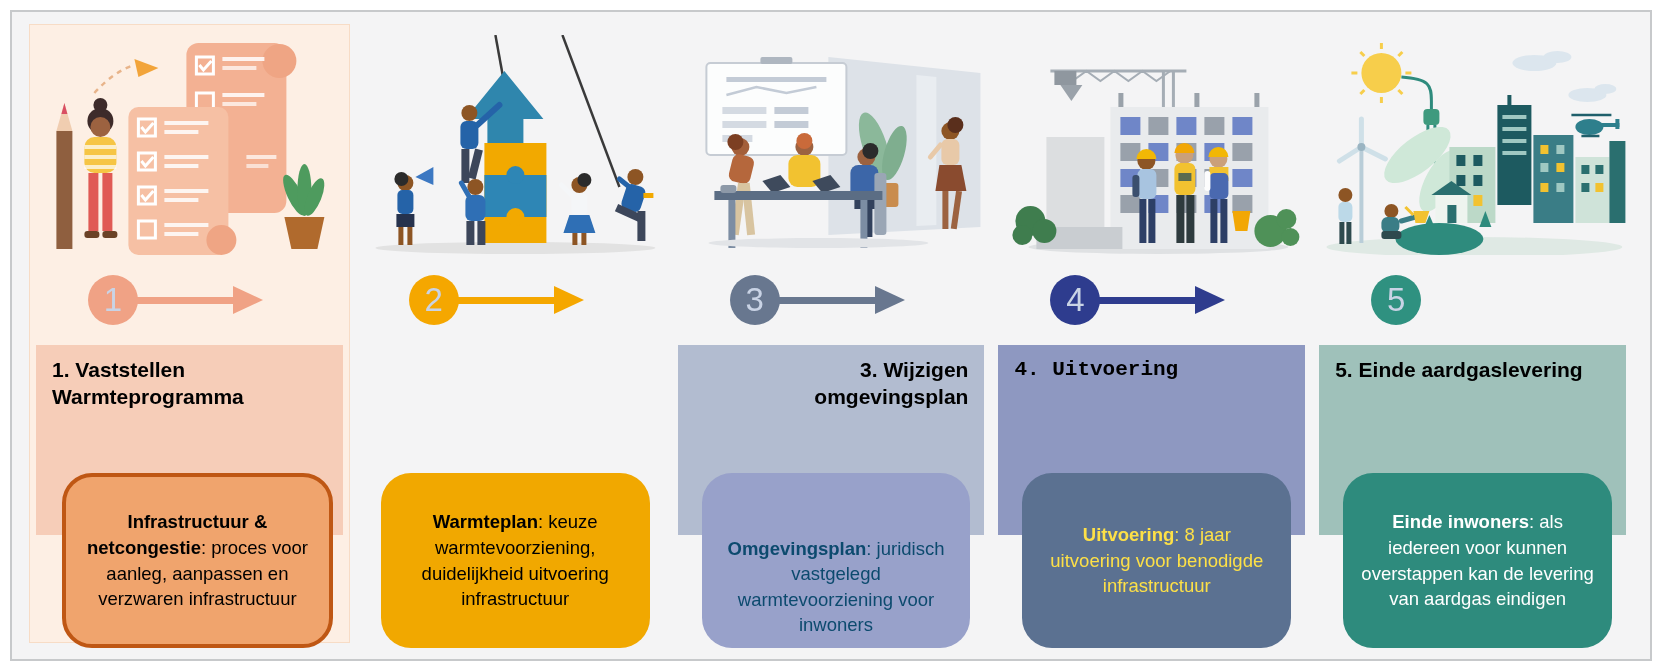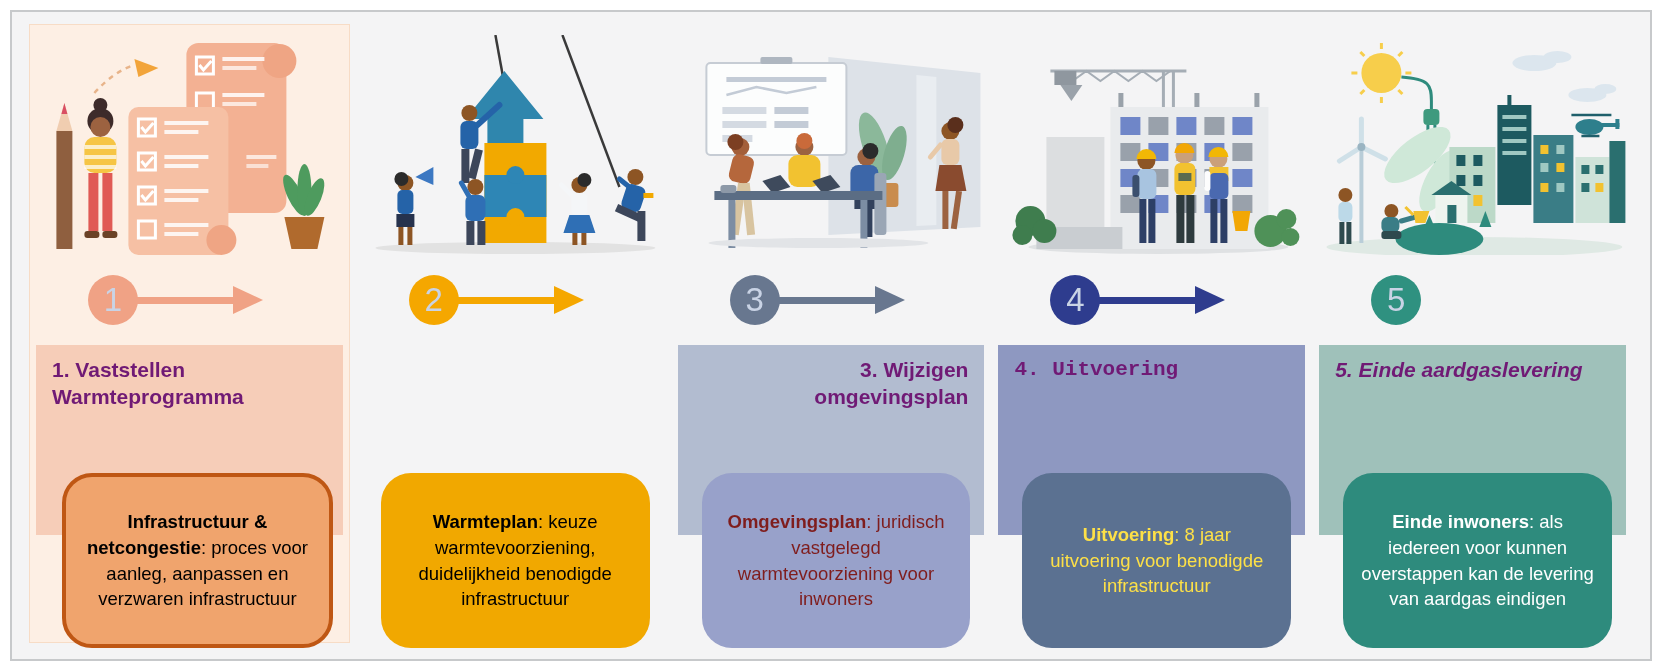--- a/index.html
+++ b/index.html
@@ -14,47 +14,47 @@
   .illus{position:relative;height:220px;margin-top:6px;}
   .illus svg{width:100%;height:100%;display:block;}
   .number-row{position:relative;height:90px;display:flex;align-items:center;padding-left:52px;}
   .circle{width:50px;height:50px;border-radius:50%;display:flex;align-items:center;
           justify-content:center;font-size:33px;font-weight:400;color:#c9d3e5;flex:0 0 auto;}
   .arrow{display:flex;align-items:center;margin-left:-1px;}
   .shaft{width:96px;height:7px;}
   .head{width:0;height:0;border-top:14px solid transparent;border-bottom:14px solid transparent;
         border-left:30px solid transparent;}
   .panel{height:190px;padding:12px 16px;box-sizing:border-box;}
-  .title{font-weight:bold;font-size:21px;line-height:1.28;color:#701a75;white-space:pre-line;}
+  .title{font-weight:bold;font-size:21px;line-height:1.28;color:#000000;white-space:pre-line;}
   .card{position:absolute;left:24px;right:14px;top:438px;bottom:0;border-radius:30px;
         display:flex;align-items:center;justify-content:center;text-align:center;
         padding:10px 18px;box-sizing:border-box;font-size:18.5px;line-height:1.38;}
   .card .b{font-weight:bold;}
 
   .s1 .panel{background:#f6cdb8;}
   .s1 .card{background:#f0a46d;border:4px solid #bf5714;color:#000;left:26px;right:10px;align-items:center;}
   .s1 .circle,.s1 .shaft{background:#f0a285;}
   .s1 .head{border-left-color:#f0a285;}
 
   .s2 .panel{background:#f2d389;}
   .s2 .card{background:#f1a800;color:#000;}
   .s2 .circle,.s2 .shaft{background:#f5a700;}
   .s2 .head{border-left-color:#f5a700;}
 
   .s3 .panel{background:#b2bcd0;text-align:right;}
-  .s3 .card{background:#98a1ca;color:#7f1d1d;}
+  .s3 .card{background:#98a1ca;color:#0c4a6e;align-items:flex-end;}
   .s3 .circle,.s3 .shaft{background:#68778f;}
   .s3 .head{border-left-color:#68778f;}
 
   .s4 .panel{background:#8e98c1;font-family:Liberation Mono, monospace;}
   .s4 .card{background:#5b7191;color:#fde047;}
   .s4 .circle,.s4 .shaft{background:#2e3c8e;}
   .s4 .head{border-left-color:#2e3c8e;}
 
-  .s5 .panel{background:#9fc1ba;font-style:italic;}
+  .s5 .panel{background:#9fc1ba;}
   .s5 .card{background:#2e8b7d;color:#fff;}
   .s5 .circle{background:#2f9180;}
 </style>
 </head>
 <body>
 
 <div class="page">
   <div class="frame">
 
     <div class="column s1">
@@ -210,21 +210,21 @@
         <div class="number-row">
           <div class="circle">
               <span>2</span>
             </div>
           <div class="arrow">
               <div class="shaft"></div>
               <div class="head"></div>
             </div>
         </div>
         <div class="card">
-          <div><span class="b">Warmteplan</span><span>: keuze warmtevoorziening, duidelijkheid benodigde infrastructuur</span></div>
+          <div><span class="b">Warmteplan</span><span>: keuze warmtevoorziening, duidelijkheid uitvoering infrastructuur</span></div>
         </div>
       </div>
     </div>
 
     <div class="column s3">
       <div class="colwrap">
         <div class="illus">
           <svg viewBox="0 0 306 220">
             <polygon points="150,22 302,38 302,192 150,200" fill="#dde2e8"></polygon>
             <polygon points="238,40 258,42 258,190 238,191" fill="#e9edf1"></polygon>

